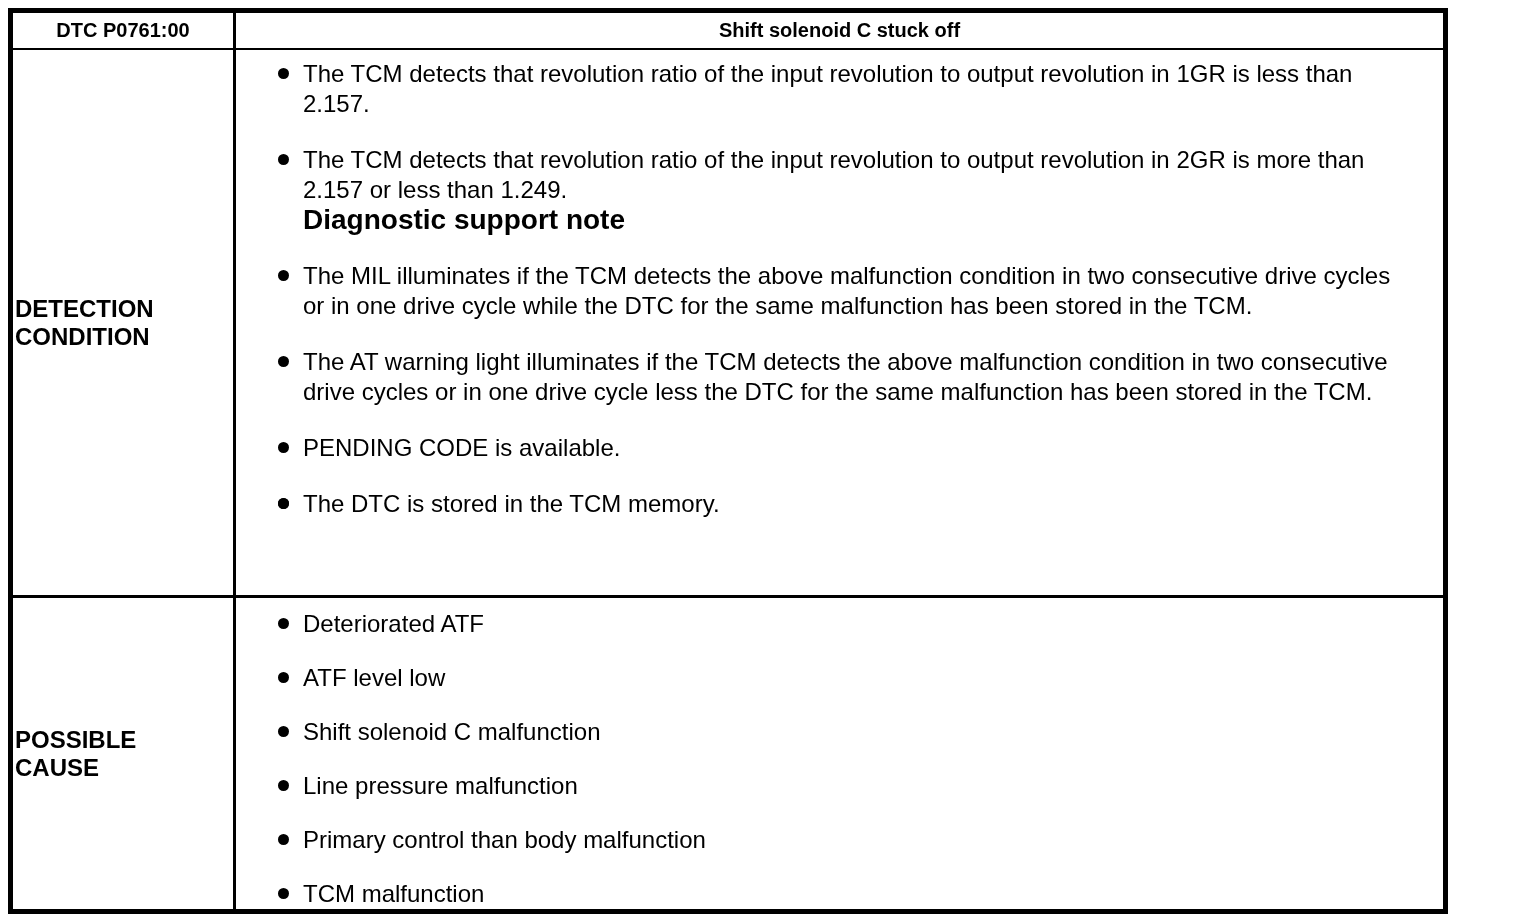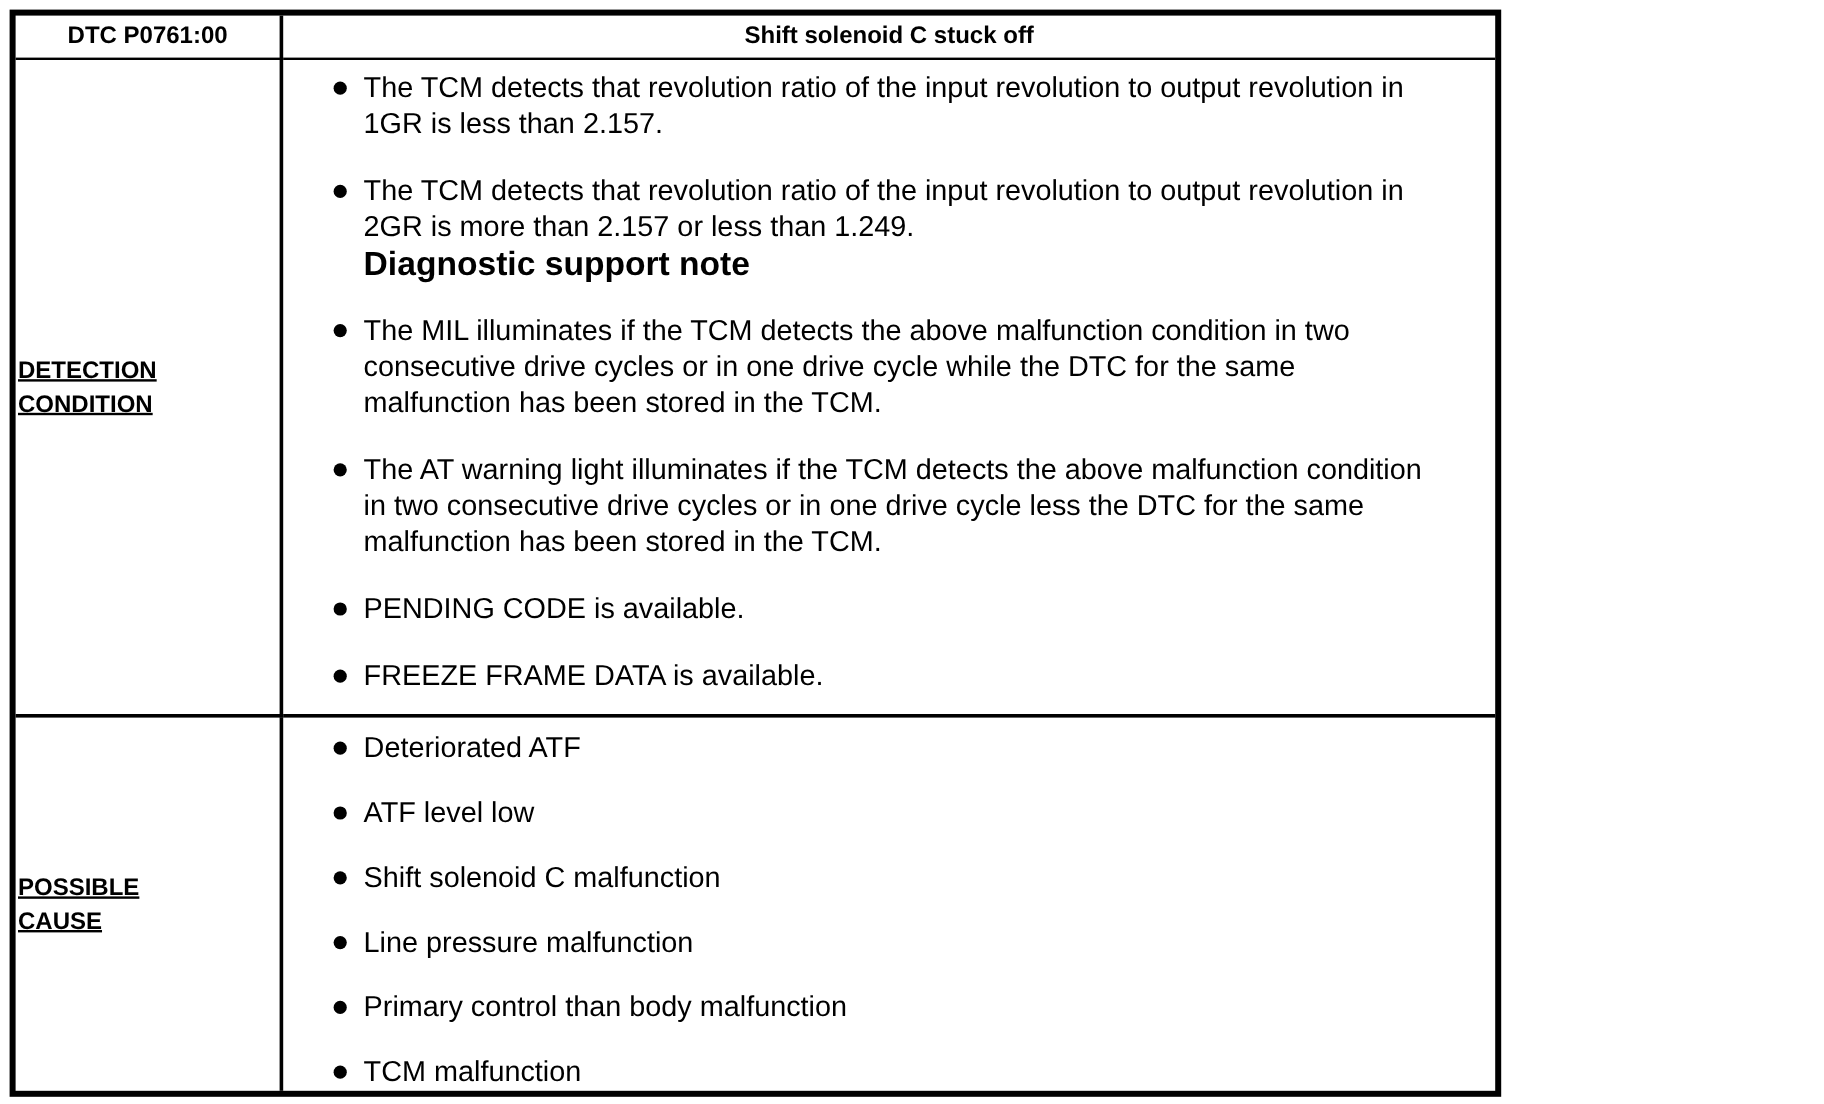--- a/index.html
+++ b/index.html
@@ -12,21 +12,21 @@
     height: 920px;
     position: relative;
     font-family: "Liberation Sans", sans-serif;
     color: #000000;
     -webkit-font-smoothing: antialiased;
   }
   .dtc-table {
     position: absolute;
     left: 8px;
     top: 8px;
-    width: 1243px;
+    width: 1440px;
     height: 906px;
     border: 5px solid #000000;
     box-sizing: border-box;
     display: grid;
     grid-template-columns: 223px 1fr;
     grid-template-rows: 37px 548px auto;
     background: #ffffff;
   }
   .cell {
     box-sizing: border-box;
@@ -49,25 +49,24 @@
     font-weight: bold;
     line-height: 33px;
     white-space: nowrap;
   }
   .label-cell {
     display: flex;
     align-items: center;
     padding-left: 2px;
   }
   .label-text {
-    font-size: 20px;
+    font-size: 24px;
     font-weight: bold;
     line-height: 28px;
     width: 130px;
-    text-decoration: underline;
   }
   .content-cell {
     padding: 9px 52px 0 0;
   }
   .content-cell.cause {
     padding-top: 11px;
   }
   ul.bullet-list {
     list-style: none;
     margin: 0;
@@ -137,21 +136,20 @@
       <li>
         <span class="bullet-dot"></span>
         <span>The AT warning light illuminates if the TCM detects the above malfunction condition in two consecutive drive cycles or in one drive cycle less the DTC for the same malfunction has been stored in the TCM.</span>
       </li>
       <li>
         <span class="bullet-dot"></span>
         <span>PENDING CODE is available.</span>
       </li>
       <li>
         <span class="bullet-dot"></span>
-        <span>FREEZE FRAME DATA is available.</span>
       </li>
       <li>
         <span class="bullet-dot"></span>
         <span>The DTC is stored in the TCM memory.</span>
       </li>
     </ul>
   </div>
 
   <div class="cell col-divider label-cell">
     <div class="label-text">POSSIBLE CAUSE</div>

